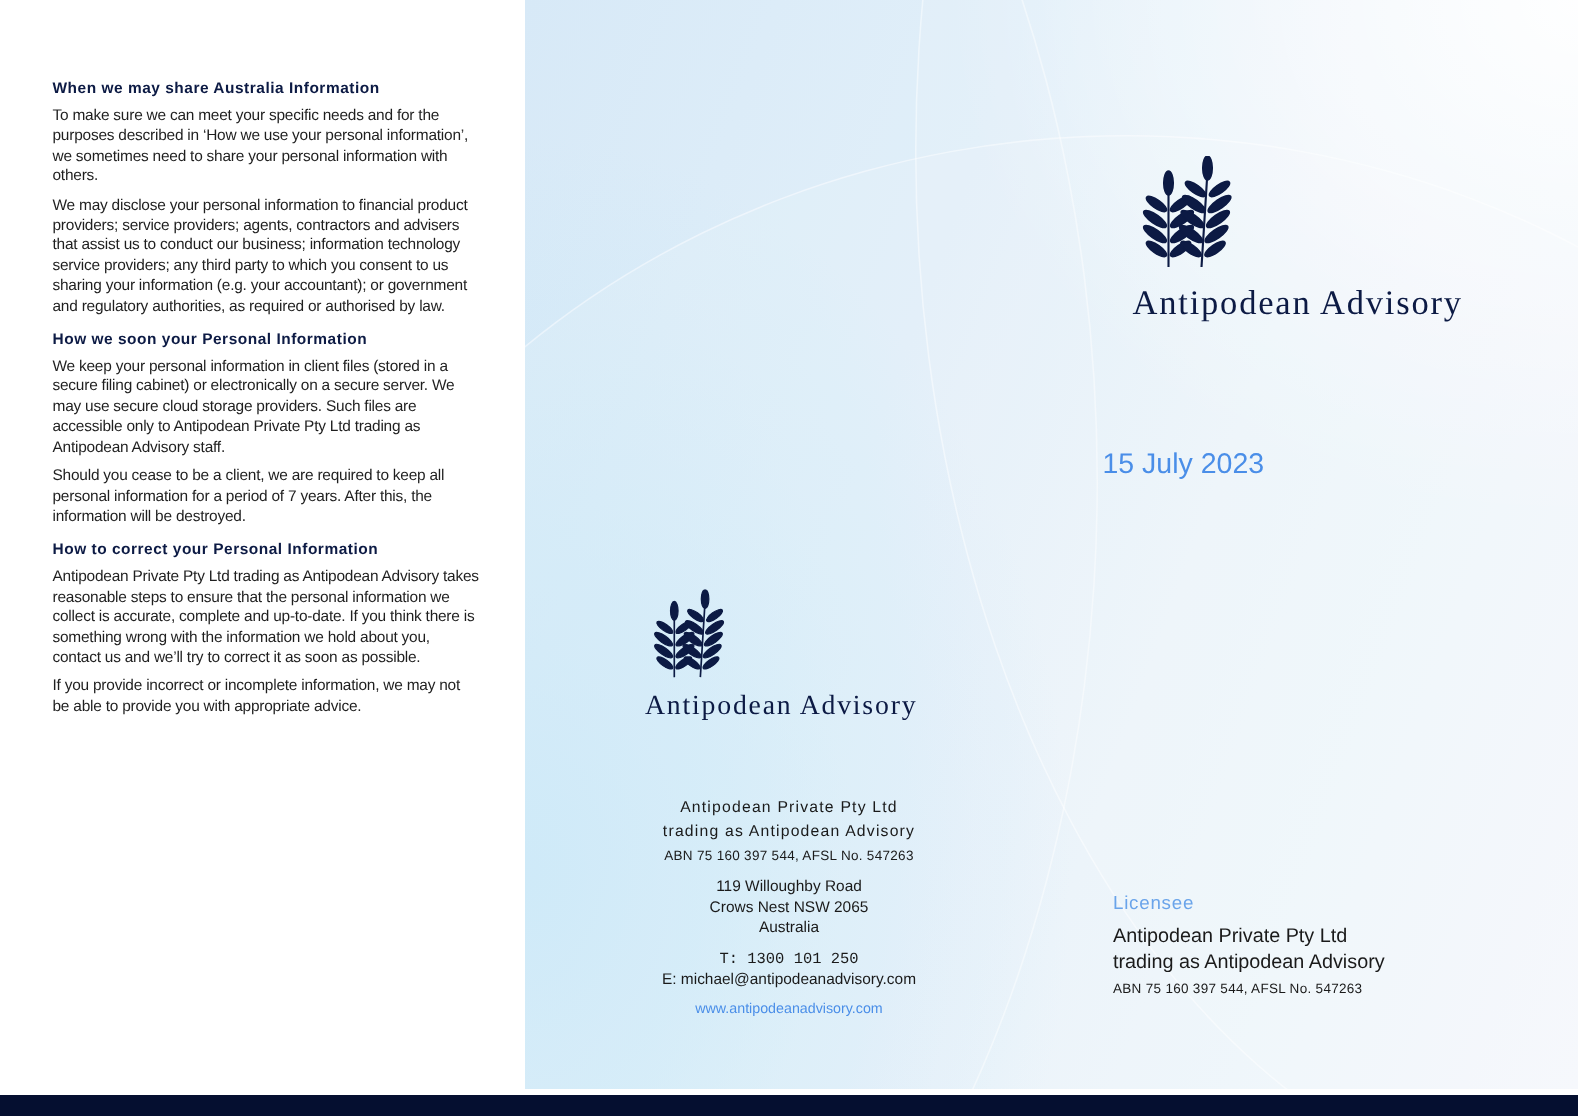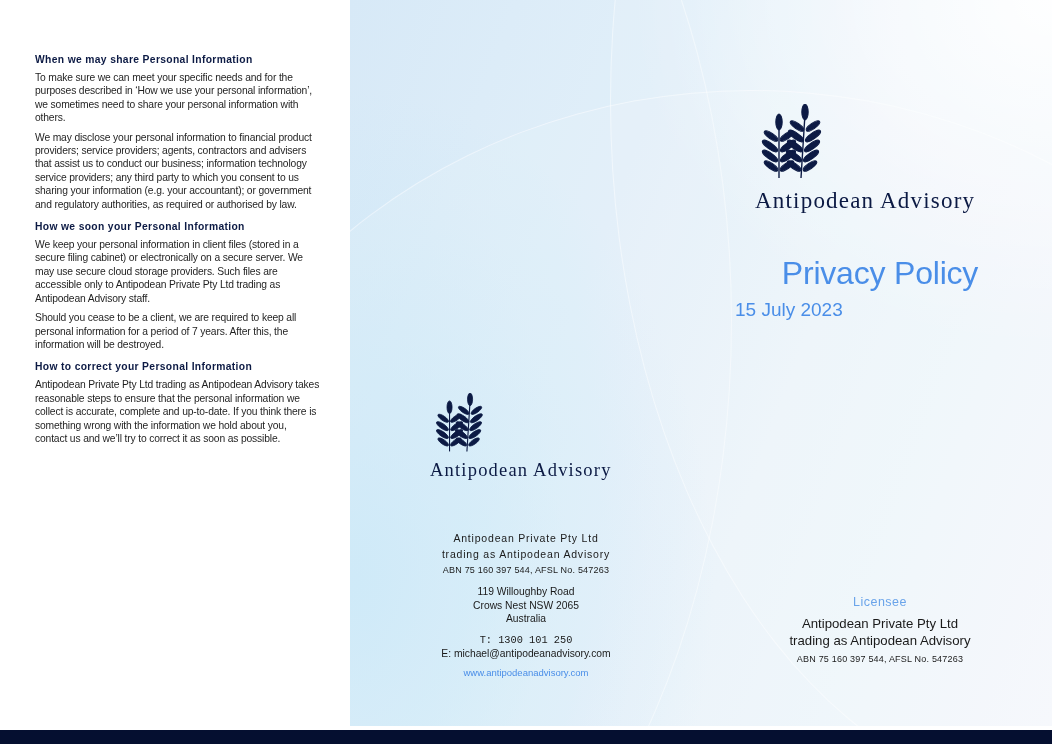--- a/index.html
+++ b/index.html
@@ -59,48 +59,49 @@
       position:absolute; left:70px; top:530px; width:212px; text-align:center; color:#1a1a1a;
     }
     .contact-block .ln { display:block; white-space:nowrap; }
     .c-company { font-size:10.5px; letter-spacing:0.8px; line-height:16px; }
     .c-abn { font-size:9px; letter-spacing:0.2px; line-height:17px; margin-bottom:6px; }
     .c-addr { font-size:10.3px; line-height:13.5px; }
     .c-phone { font-size:10.3px; line-height:13.5px; margin-top:8px;font-family:Liberation Mono, monospace; }
     .c-web { font-size:9.5px; color:#4a8ee8; margin-top:5px; line-height:13px; }
 
     .licensee-block {
-      position:absolute; left:405px; top:594px; width:250px; text-align:center;
+      position:absolute; left:392px; top:594px; width:250px; 
     }
     .lic-label { display:block; font-size:12.5px; color:#6aa4ea; letter-spacing:0.5px; line-height:16px; margin-bottom:6px; }
     .lic-name { display:block; font-size:13.2px; color:#1a1a1a; line-height:16.5px; white-space:nowrap; }
     .lic-abn { display:block; font-size:9px; color:#1a1a1a; margin-top:5px; letter-spacing:0.2px; white-space:nowrap; }
 
     .footer-bar {
       position:absolute; left:0; top:730px; width:1052px; height:14px; background:#050f30;
     }
   </style>
 </head>
 <body>
 
 <div class="left-panel">
   <div class="left-content">
     <div>
-      <h3 class="section-heading">When we may share Personal Information</h3>
+      <h3 class="section-heading">When we may share Australia Information</h3>
       <p class="para">To make sure we can meet your specific needs and for the purposes described in ‘How we use your personal information’, we sometimes need to share your personal information with others.</p>
       <p class="para">We may disclose your personal information to financial product providers; service providers; agents, contractors and advisers that assist us to conduct our business; information technology service providers; any third party to which you consent to us sharing your information (e.g. your accountant); or government and regulatory authorities, as required or authorised by law.</p>
     </div>
     <div class="gap-heading">
       <h3 class="section-heading">How we soon your Personal Information</h3>
       <p class="para">We keep your personal information in client files (stored in a secure filing cabinet) or electronically on a secure server. We may use secure cloud storage providers. Such files are accessible only to Antipodean Private Pty Ltd trading as Antipodean Advisory staff.</p>
       <p class="para">Should you cease to be a client, we are required to keep all personal information for a period of 7 years. After this, the information will be destroyed.</p>
     </div>
     <div class="gap-heading">
       <h3 class="section-heading">How to correct your Personal Information</h3>
       <p class="para">Antipodean Private Pty Ltd trading as Antipodean Advisory takes reasonable steps to ensure that the personal information we collect is accurate, complete and up-to-date. If you think there is something wrong with the information we hold about you, contact us and we’ll try to correct it as soon as possible.</p>
+      <p class="para">If you provide incorrect or incomplete information, we may not be able to provide you with appropriate advice.</p>
     </div>
   </div>
 </div>
 
 <div class="right-panel">
   <div class="arc arc1"></div>
   <div class="arc arc2"></div>
   <div class="arc arc3"></div>
 
   <div class="brand-block brand-back">
@@ -176,21 +177,20 @@
           <ellipse cx="39" cy="52" rx="9" ry="3" transform="rotate(35 39 52)"></ellipse>
           <ellipse cx="56" cy="52" rx="9" ry="3" transform="rotate(-35 56 52)"></ellipse>
           <ellipse cx="39" cy="62" rx="8" ry="2.8" transform="rotate(35 39 62)"></ellipse>
           <ellipse cx="55" cy="62" rx="8" ry="2.8" transform="rotate(-35 55 62)"></ellipse>
         </g>
       </g>
     </svg>
     <span class="brand-name">Antipodean Advisory</span>
   </div>
 
-  <div class="doc-title">Privacy Policy</div>
   <div class="doc-date">15 July 2023</div>
 
   <div class="licensee-block">
     <span class="lic-label">Licensee</span>
     <span class="lic-name">Antipodean Private Pty Ltd</span>
     <span class="lic-name">trading as Antipodean Advisory</span>
     <span class="lic-abn">ABN 75 160 397 544, AFSL No. 547263</span>
   </div>
 </div>
 

